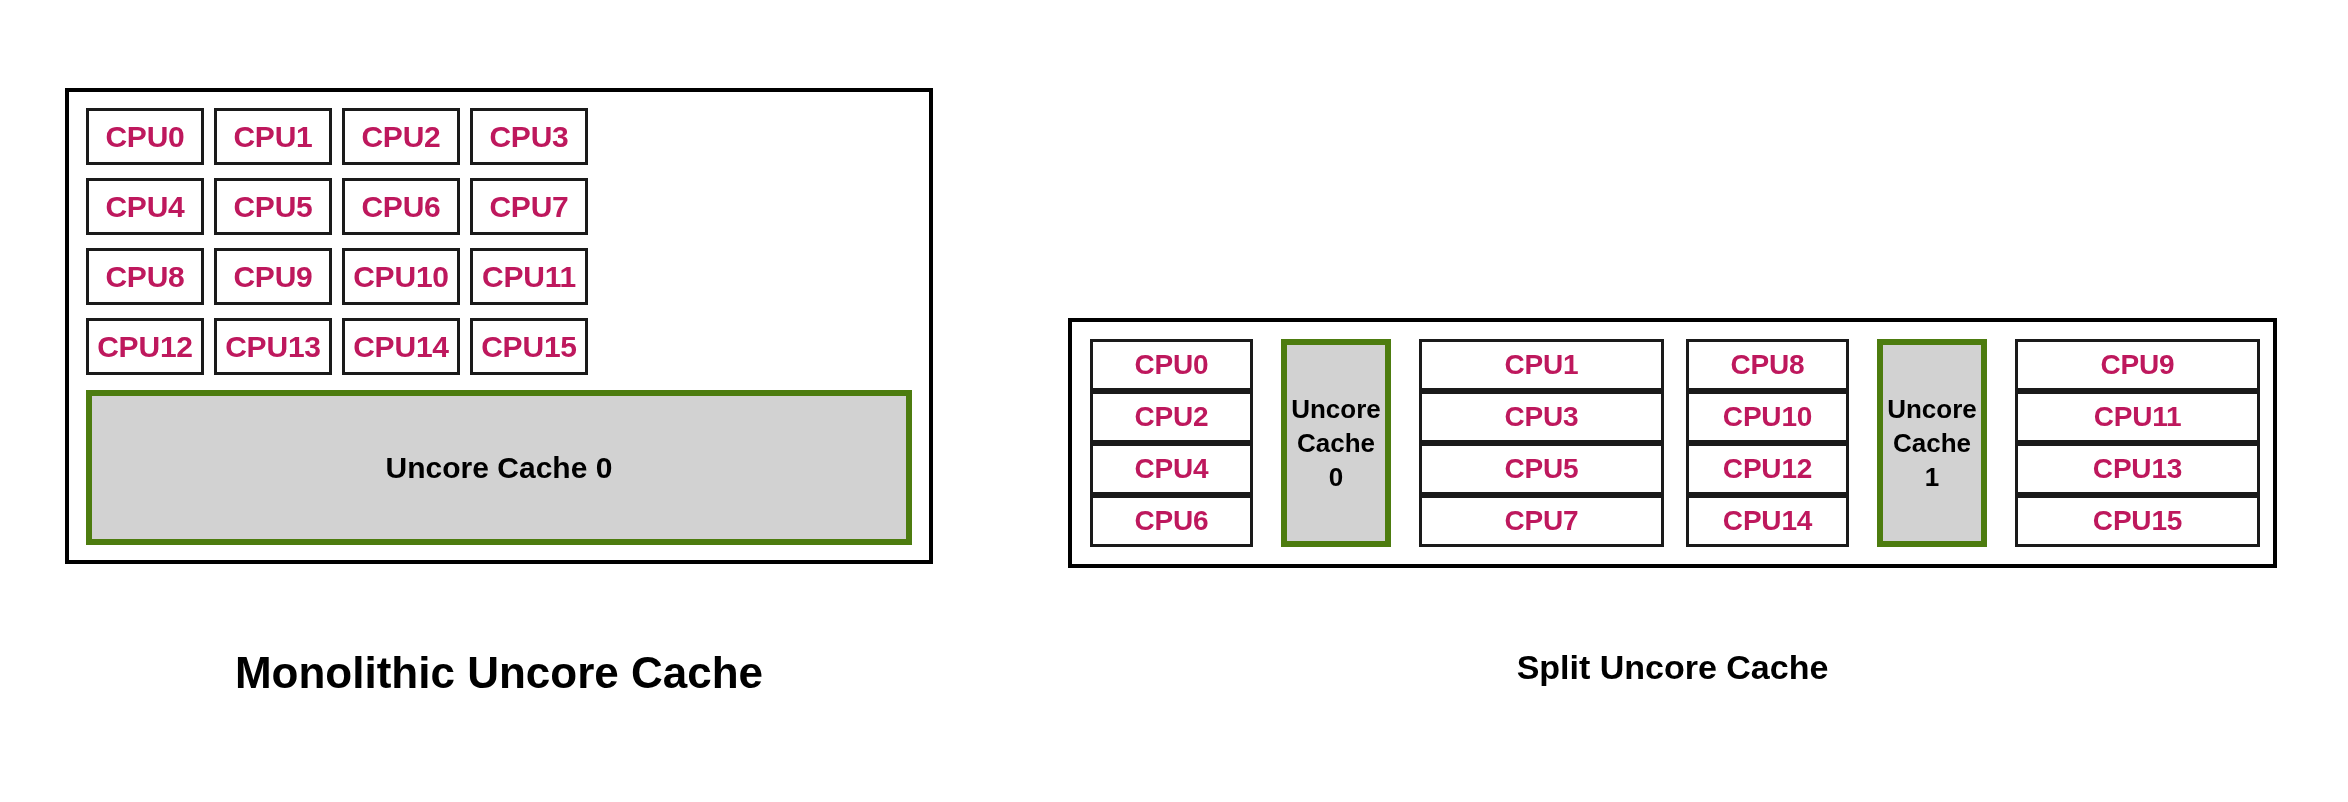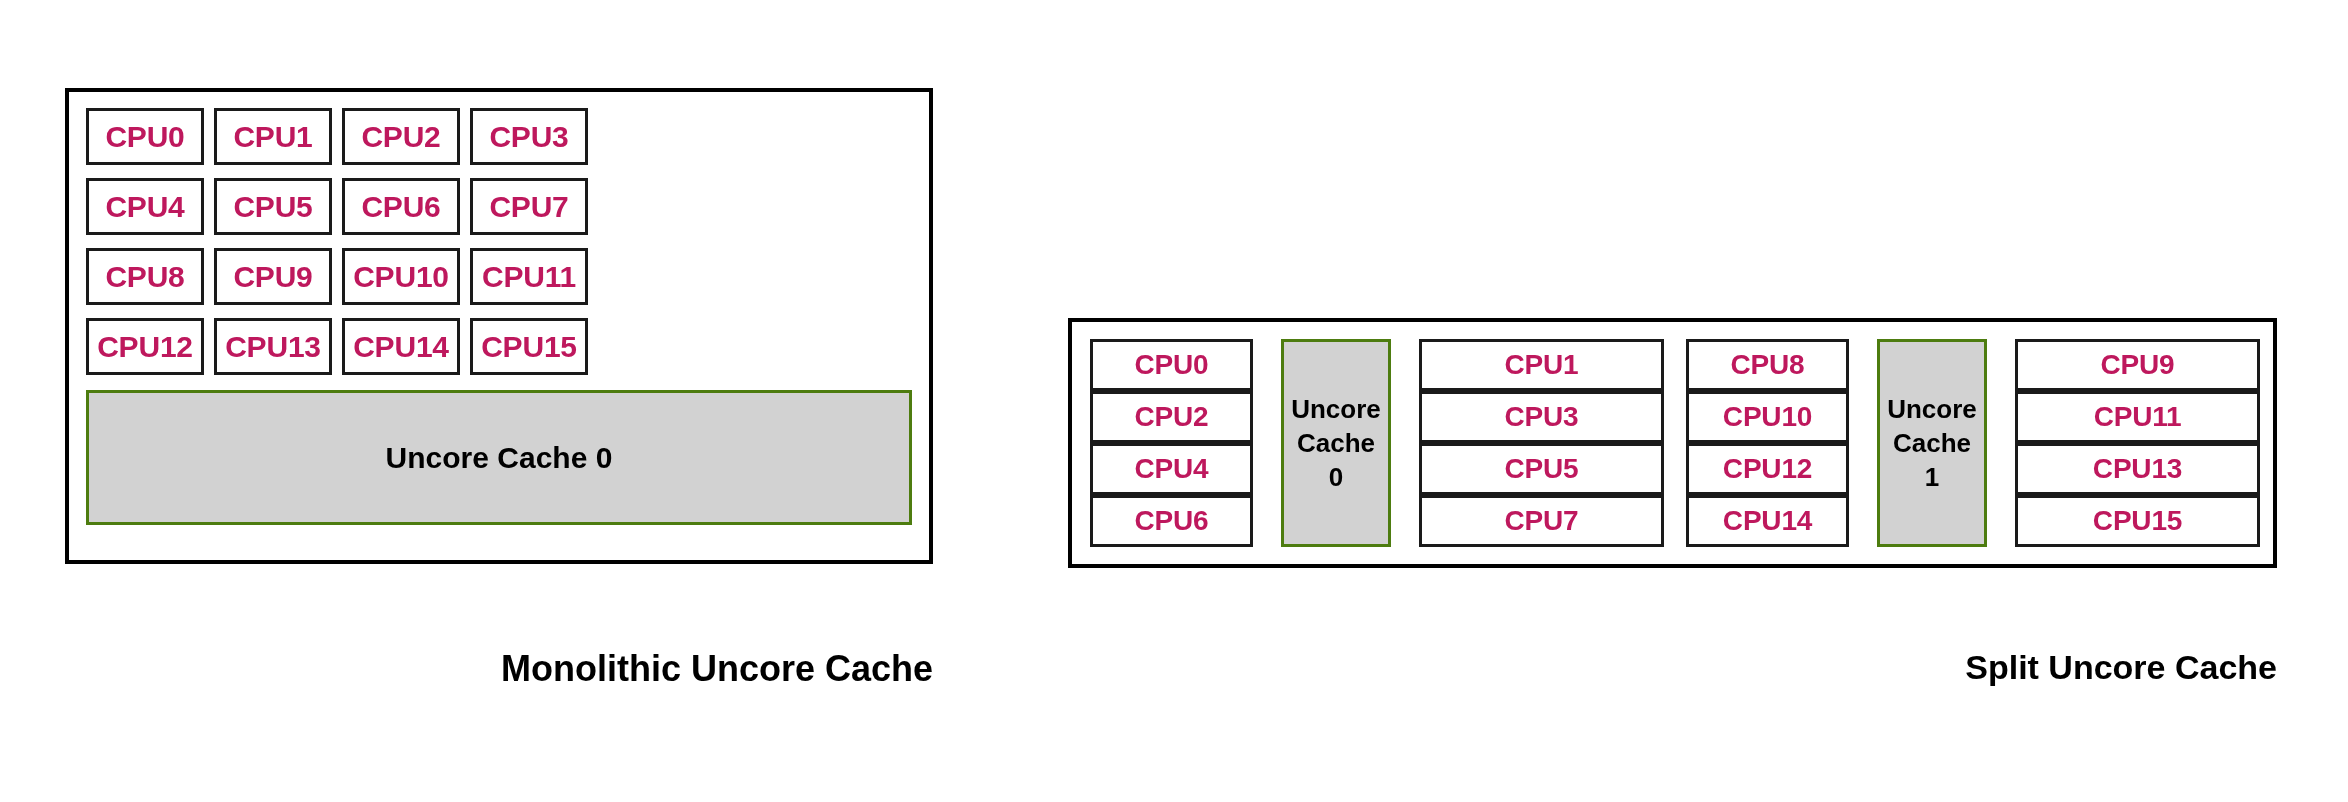--- a/index.html
+++ b/index.html
@@ -33,21 +33,21 @@
     display: flex;
     align-items: center;
     justify-content: center;
     font-weight: bold;
     color: #be185d;
     letter-spacing: -0.2px;
   }
   .cache-box {
     position: absolute;
     box-sizing: border-box;
-    border: 3px solid #4d7c0f;
+    border: 6px solid #4d7c0f;
     background: #d2d2d2;
     display: flex;
     align-items: center;
     justify-content: center;
     text-align: center;
     font-weight: bold;
     color: #000000;
   }
   .caption {
     position: absolute;
@@ -65,22 +65,22 @@
   
   #fig-split { left: 0; top: 0; width: 2348px; height: 720px; }
   #split-outer { left: 1068px; top: 318px; width: 1209px; height: 250px; }
   #fig-split .cpu-box { font-size: 28px; }
   #fig-split .cache-box {
     font-size: 26px;
     line-height: 1.32;
     flex-direction: column;
   }
 
-  .cap-mono  { left: 65px;   top: 648px; width: 868px;  font-size: 36px; text-align: right; }
-  .cap-split { left: 1068px; top: 648px; width: 1209px; font-size: 34px; text-align: right; }
+  .cap-mono  { left: 65px;   top: 648px; width: 868px;  font-size: 44px; }
+  .cap-split { left: 1068px; top: 648px; width: 1209px; font-size: 34px; }
 </style>
 </head>
 <body>
 
 <div class="figure" id="fig-monolithic">
 
   <div class="outer-box" id="mono-outer">
 
     <div class="cpu-box" style="left:17px;  top:16px;  width:118px; height:57px;">CPU0</div>
     <div class="cpu-box" style="left:145px; top:16px;  width:118px; height:57px;">CPU1</div>
@@ -95,21 +95,21 @@
     <div class="cpu-box" style="left:17px;  top:156px; width:118px; height:57px;">CPU8</div>
     <div class="cpu-box" style="left:145px; top:156px; width:118px; height:57px;">CPU9</div>
     <div class="cpu-box" style="left:273px; top:156px; width:118px; height:57px;">CPU10</div>
     <div class="cpu-box" style="left:401px; top:156px; width:118px; height:57px;">CPU11</div>
 
     <div class="cpu-box" style="left:17px;  top:226px; width:118px; height:57px;">CPU12</div>
     <div class="cpu-box" style="left:145px; top:226px; width:118px; height:57px;">CPU13</div>
     <div class="cpu-box" style="left:273px; top:226px; width:118px; height:57px;">CPU14</div>
     <div class="cpu-box" style="left:401px; top:226px; width:118px; height:57px;">CPU15</div>
 
-    <div class="cache-box" style="left:17px; top:298px; width:826px; height:135px; font-size:30px;">Uncore Cache 0</div>
+    <div class="cache-box" style="left:17px; top:298px; width:826px; height:155px; font-size:30px;">Uncore Cache 0</div>
   </div>
 
   <div class="caption cap-mono">Monolithic Uncore Cache</div>
 </div>
 
 <div class="figure" id="fig-split">
 
   <div class="outer-box" id="split-outer">
 
     <div class="cpu-box" style="left:18px;  top:17px;  width:163px; height:52px;">CPU0</div>

